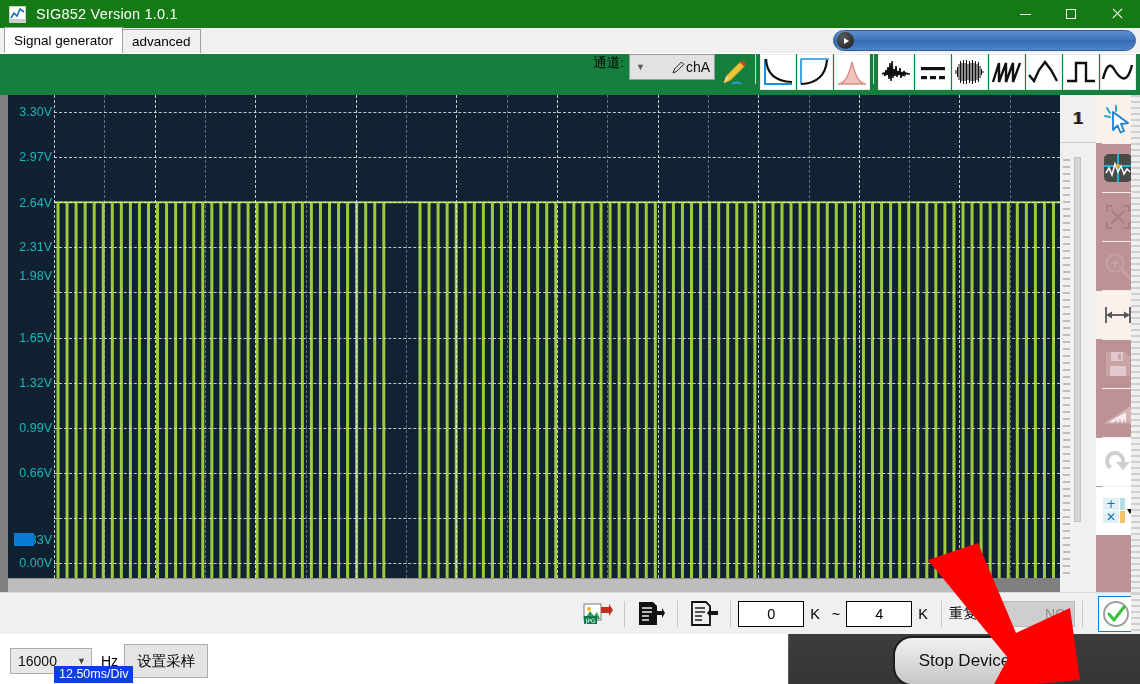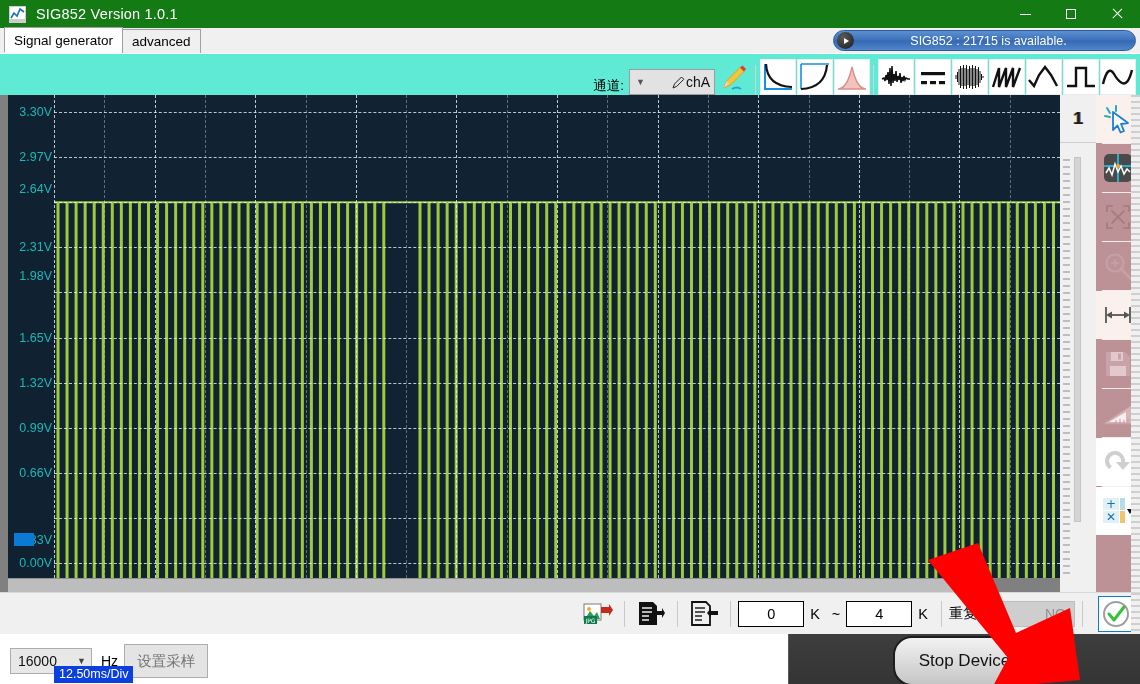--- a/index.html
+++ b/index.html
@@ -51,21 +51,21 @@
   .notify-play{
     width:17px;height:17px;border-radius:50%;
     background:radial-gradient(circle at 35% 30%,#5a5a5a,#1b1b1b);
     margin-left:3px; display:flex;align-items:center;justify-content:center;flex:none;
   }
   .notify-play i{ width:0;height:0;border-left:5px solid #fff;border-top:3.2px solid transparent;border-bottom:3.2px solid transparent;margin-left:1.5px;}
   .notify-text{ flex:1; text-align:center; color:#fff; font-size:12.5px; padding-right:12px;}
 
   
   .toolbar{
-    height:41px; background:#5eead4; display:flex; align-items:flex-end;
+    height:41px; background:#15803d; display:flex; align-items:flex-start;
     justify-content:flex-end; padding-right:4px; position:relative;
   }
   .ch-label{ font-size:13.5px; color:#000; margin-right:5px; }
   .ch-combo{
     width:86px;height:26px;background:#e2e2e2;border:1px solid #9c9c9c;
     display:flex;align-items:center;justify-content:space-between;padding:0 4px 0 6px;
   }
   .ch-chev{ color:#555; font-size:9px; }
   .ch-val{ display:flex;align-items:center;gap:1px;font-size:14px;color:#111;}
   .tb-sep{ width:1px;height:30px;background:#d4d4d4;margin:0 3px; }
@@ -178,21 +178,21 @@
   
   .footer{ height:54px;background:#fff;display:flex;align-items:center;position:relative;}
   .hz-combo{
     width:82px;height:26px;margin-left:10px;background:#e8e8e8;border:1px solid #adadad;
     display:flex;align-items:center;justify-content:space-between;padding:0 5px 0 7px;
     font-size:14px;color:#111;
   }
   .hz-text{ font-size:14px;color:#000;margin-left:9px;margin-right:6px;}
   .set-btn{
     height:34px;padding:0 12px;background:#e4e4e4;border:1px solid #adadad;
-    display:flex;align-items:center;font-size:14.5px;color:#737373;
+    display:flex;align-items:center;font-size:14.5px;color:#000000;
   }
   .devpanel{
     position:absolute;right:0;top:0;width:352px;height:54px;
     background:linear-gradient(#3d3d3d,#343434);
     display:flex;align-items:center;justify-content:center;
     border-left:1px solid #5a5a5a;
   }
   .stopbtn{
     width:144px;height:50px;border-radius:19px;
     background:linear-gradient(#f2f2f2,#c6c6c6);
@@ -232,21 +232,20 @@
   <div class="tab active">
     <span>Signal generator</span>
   </div>
   <div class="tab">
     <span>advanced</span>
   </div>
   <div class="notify">
     <div class="notify-play">
         <i></i>
       </div>
-    <div class="notify-text">SIG852 : 21715 is available.</div>
   </div>
 </div>
 
 <div class="toolbar">
   <span class="ch-label">通道:</span>
   <div class="ch-combo">
     <span class="ch-chev">▼</span>
     <span class="ch-val">
       <svg width="13" height="13" viewBox="0 0 13 13">
           <path d="M1 12 L2.5 8 L9.5 1 L11.8 3.3 L4.8 10.3 Z" fill="none" stroke="#222" stroke-width="1"></path>
@@ -347,21 +346,21 @@
   </div>
 </div>
 
 <div class="main">
 
   <div class="plotwrap">
 
     <div class="yaxis" id="yaxis">
         <div class="ytick" style="top: 17px;">3.30V</div>
         <div class="ytick" style="top: 62.1px;">2.97V</div>
-        <div class="ytick" style="top: 94px;">2.64V</div>
+        <div class="ytick" style="top: 108px;">2.64V</div>
         <div class="ytick" style="top: 152.3px;">2.31V</div>
         <div class="ytick" style="top: 181px;">1.98V</div>
         <div class="ytick" style="top: 242.5px;">1.65V</div>
         <div class="ytick" style="top: 287.6px;">1.32V</div>
         <div class="ytick" style="top: 332.7px;">0.99V</div>
         <div class="ytick" style="top: 377.8px;">0.66V</div>
         <div class="ytick" style="top: 445px;">0.33V</div>
         <div class="ytick" style="top: 468px;">0.00V</div>
       </div>
 

